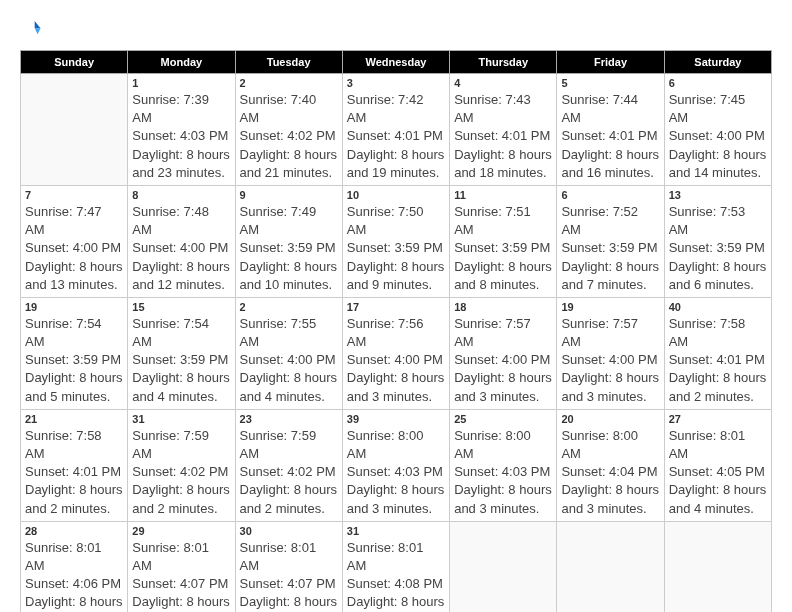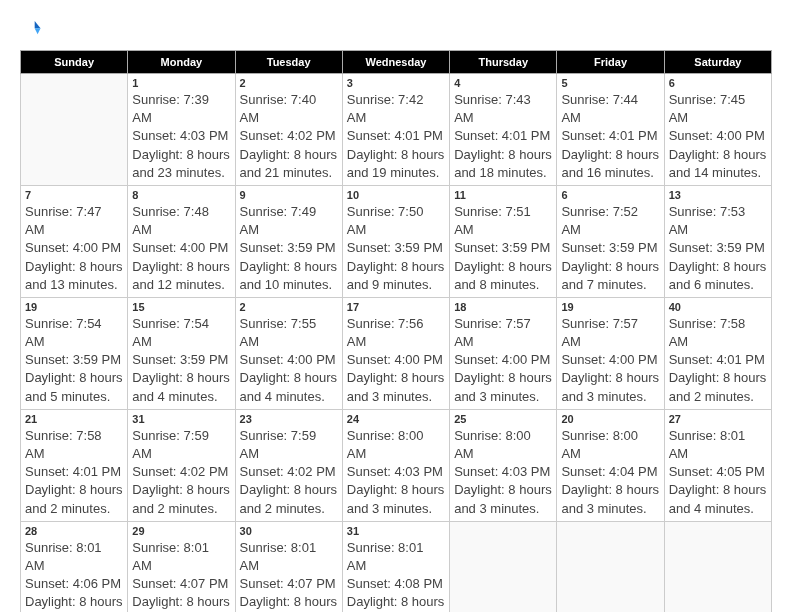--- a/index.html
+++ b/index.html
@@ -225,21 +225,21 @@
           </td>
           <td>
             <span class="day-num">31</span>
             <div class="day-info">Sunrise: 7:59 AM<br>Sunset: 4:02 PM<br>Daylight: 8 hours<br>and 2 minutes.</div>
           </td>
           <td>
             <span class="day-num">23</span>
             <div class="day-info">Sunrise: 7:59 AM<br>Sunset: 4:02 PM<br>Daylight: 8 hours<br>and 2 minutes.</div>
           </td>
           <td>
-            <span class="day-num">24</span>
+            <span class="day-num">39</span>
             <div class="day-info">Sunrise: 8:00 AM<br>Sunset: 4:03 PM<br>Daylight: 8 hours<br>and 3 minutes.</div>
           </td>
           <td>
             <span class="day-num">25</span>
             <div class="day-info">Sunrise: 8:00 AM<br>Sunset: 4:03 PM<br>Daylight: 8 hours<br>and 3 minutes.</div>
           </td>
           <td>
             <span class="day-num">20</span>
             <div class="day-info">Sunrise: 8:00 AM<br>Sunset: 4:04 PM<br>Daylight: 8 hours<br>and 3 minutes.</div>
           </td>

